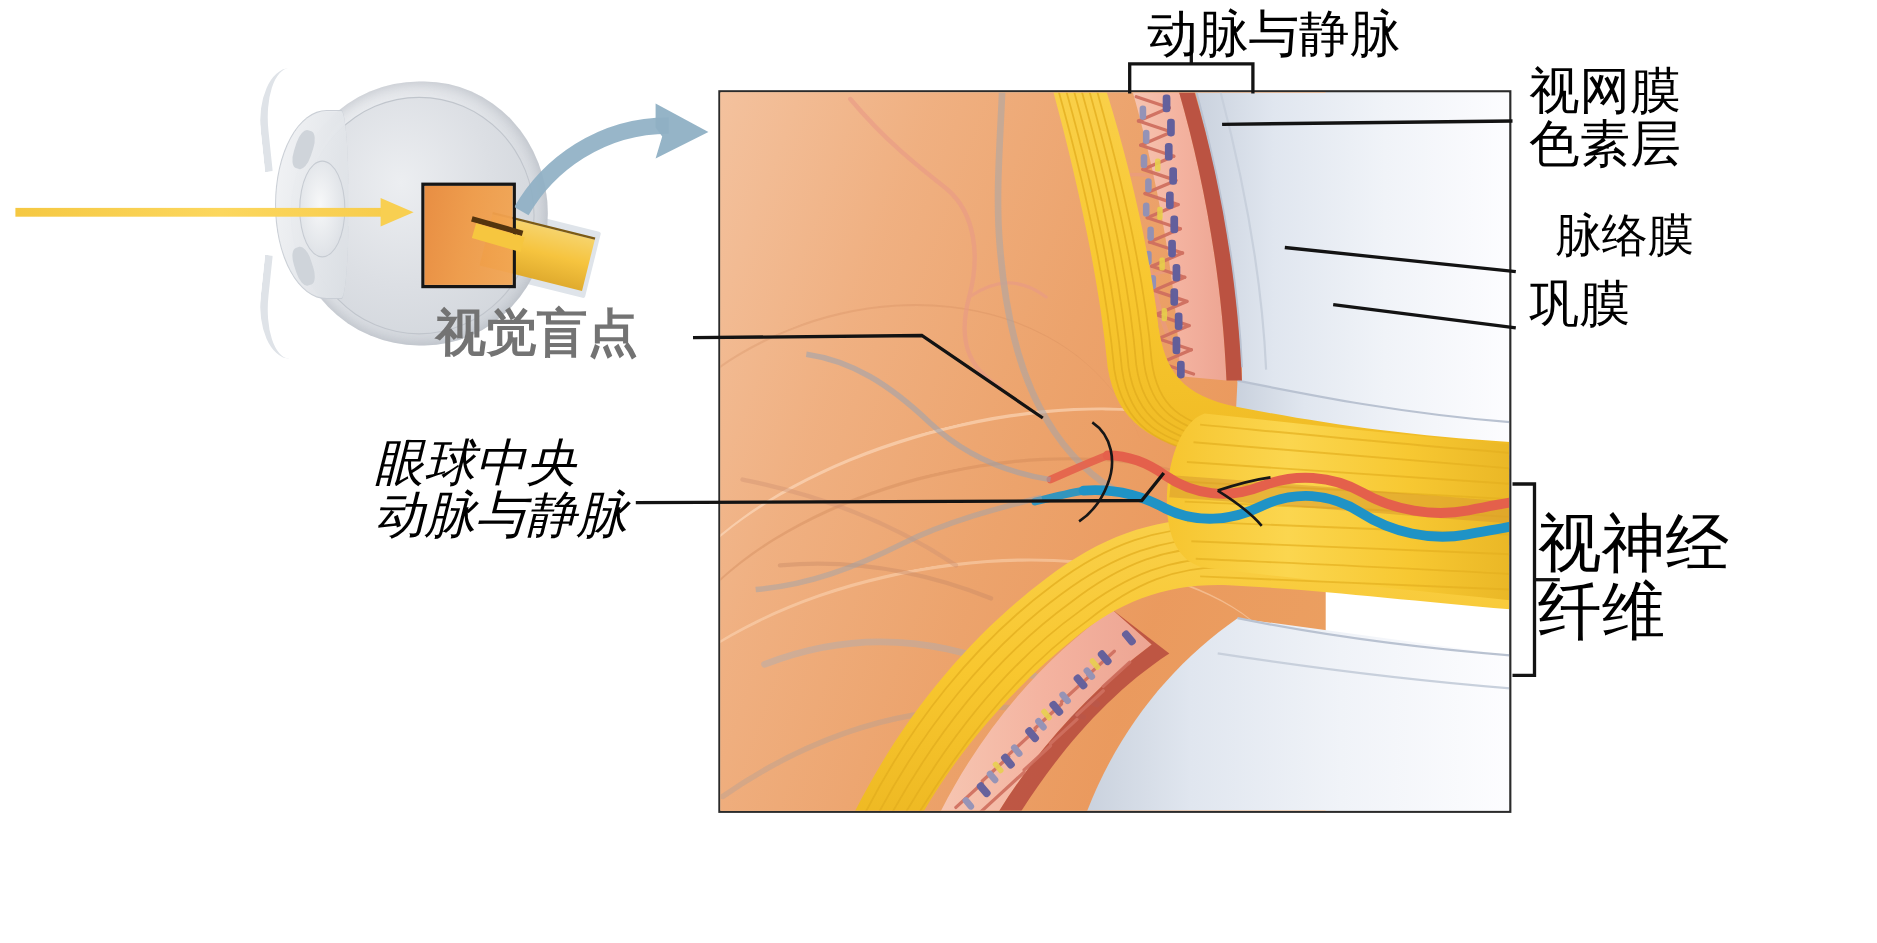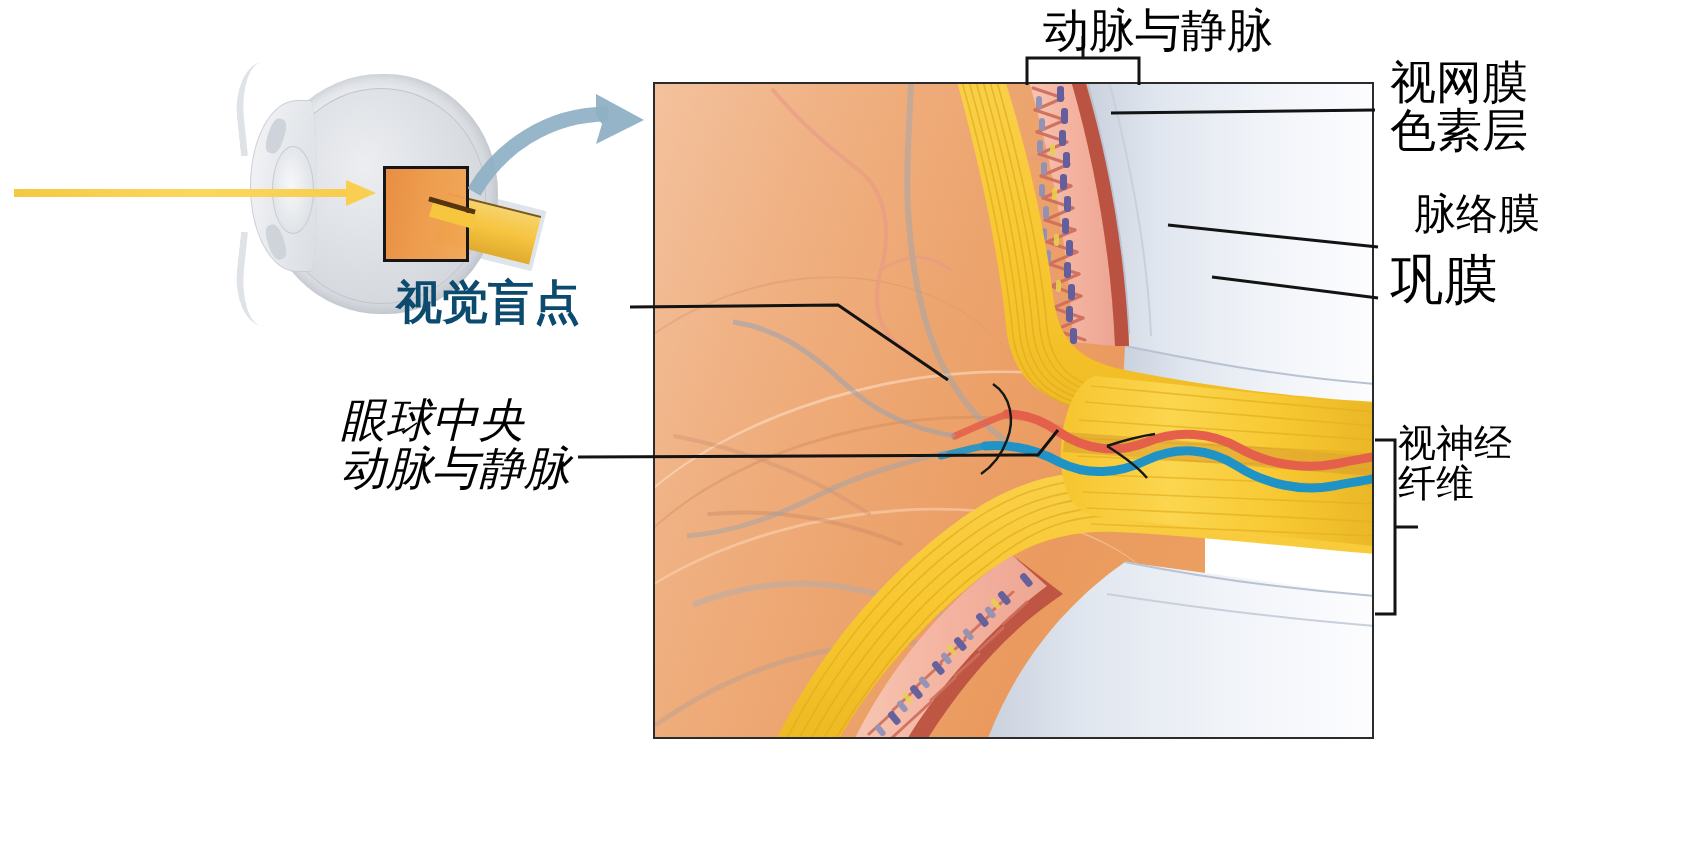--- a/index.html
+++ b/index.html
@@ -146,23 +146,23 @@
     border-top:2px solid rgba(203,133,86,.25);transform:rotate(-22deg);}
 
   
   .label-cn{
     font-family:"DejaVu Sans","Liberation Sans",sans-serif;
     color:#000;line-height:1.05;white-space:pre-line;
   }
   #lbl-retina-nerve{left:1043px;top:6px;font-size:46px;}
   #lbl-retina-pigment{left:1390px;top:58px;font-size:46px;}
   #lbl-choroid{left:1390px;top:192px;font-size:42px;margin-left:24px;}
-  #lbl-sclera{left:1390px;top:252px;font-size:54px;}
-  #lbl-nerve-fiber{left:1398px;top:424px;font-size:38px;}
-  #lbl-blindspot{left:396px;top:278px;font-size:46px;color:#0c4a6e;font-weight:600;}
+  #lbl-sclera{left:1390px;top:252px;font-size:46px;}
+  #lbl-nerve-fiber{left:1398px;top:464px;font-size:58px;}
+  #lbl-blindspot{left:396px;top:278px;font-size:46px;color:#737373;font-weight:600;}
   #lbl-central-vessels{left:340px;top:396px;font-size:46px;font-style:italic;}
 
   
   svg.ovl{position:absolute;left:0;top:0;pointer-events:none;}
 </style>
 </head>
 <body>
 
 <div id="root">
 

